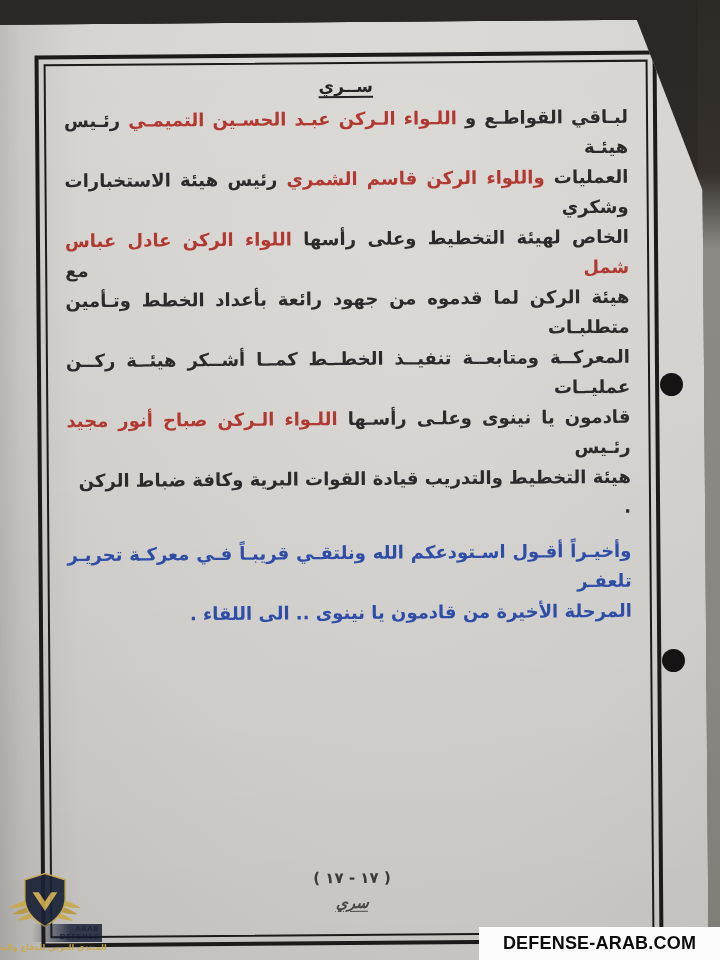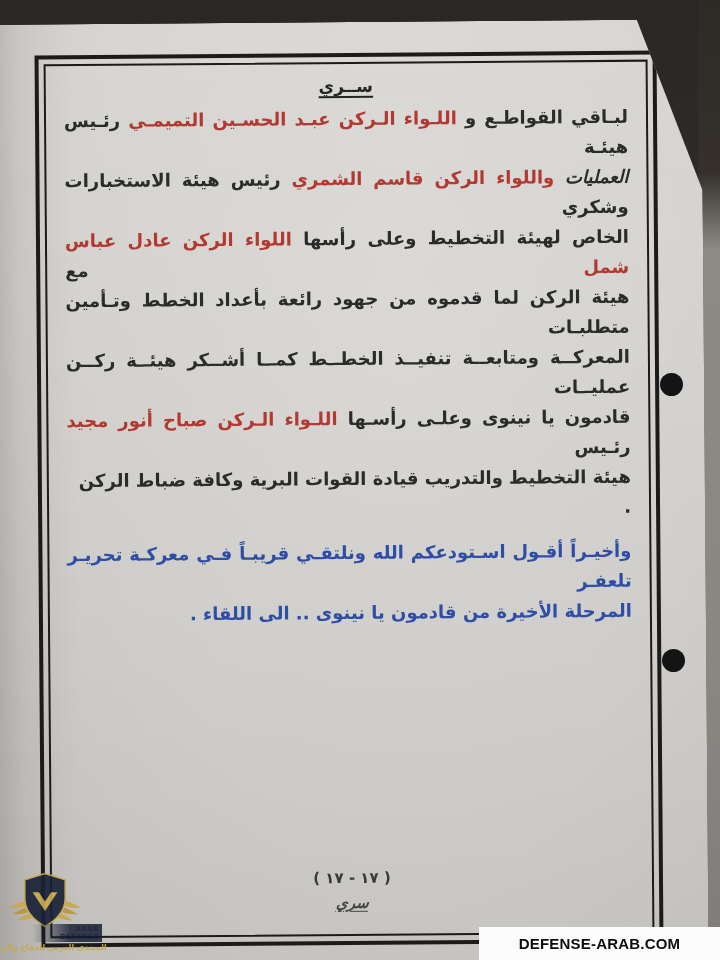--- a/index.html
+++ b/index.html
@@ -100,37 +100,37 @@
   .logo-arabic{
     direction:rtl;
     font-size:8px;font-weight:bold;color:#c9a84c;
     line-height:10px;margin-top:1px;white-space:nowrap;
   }
   
   .site-watermark{
     position:absolute;right:0;bottom:0;width:241px;height:33px;
     background:#fcfcfc;z-index:7;
     font-family:"Liberation Sans",sans-serif;
-    font-weight:bold;font-size:15px;color:#0c0c0c;
+    font-weight:bold;font-size:18px;color:#0c0c0c;
     text-align:center;line-height:33px;letter-spacing:0.2px;
   }
 </style>
 </head>
 <body>
 
 <div class="side-strip"></div>
 
 <div class="paper">
   <div class="frame-outer">
     <div class="frame-inner">
       <div class="doc-heading">ســري</div>
       <div class="doc-body" id="paragraphs">
           <div class="para">
             <div class="line just"><span style="color: rgb(43, 43, 43);">لبـاقي القواطـع و </span><span style="color: rgb(177, 57, 49);">اللـواء الـركن عبـد الحسـين التميمـي</span><span style="color: rgb(43, 43, 43);"> رئـيس هيئـة</span></div>
-            <div class="line just"><span style="color: rgb(43, 43, 43); font-style: italic;">العمليات </span><span style="color: rgb(177, 57, 49);">واللواء الركن قاسم الشمري</span><span style="color: rgb(43, 43, 43);"> رئيس هيئة الاستخبارات وشكري</span></div>
+            <div class="line just"><span style="color: rgb(43, 43, 43);">العمليات </span><span style="color: rgb(177, 57, 49);">واللواء الركن قاسم الشمري</span><span style="color: rgb(43, 43, 43);"> رئيس هيئة الاستخبارات وشكري</span></div>
             <div class="line just"><span style="color: rgb(43, 43, 43);">الخاص لهيئة التخطيط وعلى رأسها </span><span style="color: rgb(177, 57, 49);">اللواء الركن عادل عباس شمل</span><span style="color: rgb(43, 43, 43);"> مع</span></div>
             <div class="line just"><span style="color: rgb(43, 43, 43);">هيئة الركن لما قدموه من جهود رائعة بأعداد الخطط وتـأمين متطلبـات</span></div>
             <div class="line just"><span style="color: rgb(43, 43, 43);">المعركــة ومتابعــة تنفيــذ الخطــط كمــا أشــكر هيئــة ركــن عمليــات</span></div>
             <div class="line just"><span style="color: rgb(43, 43, 43);">قادمون يا نينوى وعلـى رأسـها </span><span style="color: rgb(177, 57, 49);">اللـواء الـركن صباح أنور مجيد</span><span style="color: rgb(43, 43, 43); margin-top: 40px;"> رئـيس</span></div>
             <div class="line"><span style="color: rgb(43, 43, 43);">هيئة التخطيط والتدريب قيادة القوات البرية وكافة ضباط الركن .</span></div>
           </div>
           <div class="para">
             <div class="line just"><span style="color: rgb(46, 77, 167);">وأخيـراً أقـول اسـتودعكم الله ونلتقـي قريبـاً فـي معركـة تحريـر تلعفـر</span></div>
             <div class="line"><span style="color: rgb(46, 77, 167);">المرحلة الأخيرة من قادمون يا نينوى .. الى اللقاء .</span></div>
           </div>

